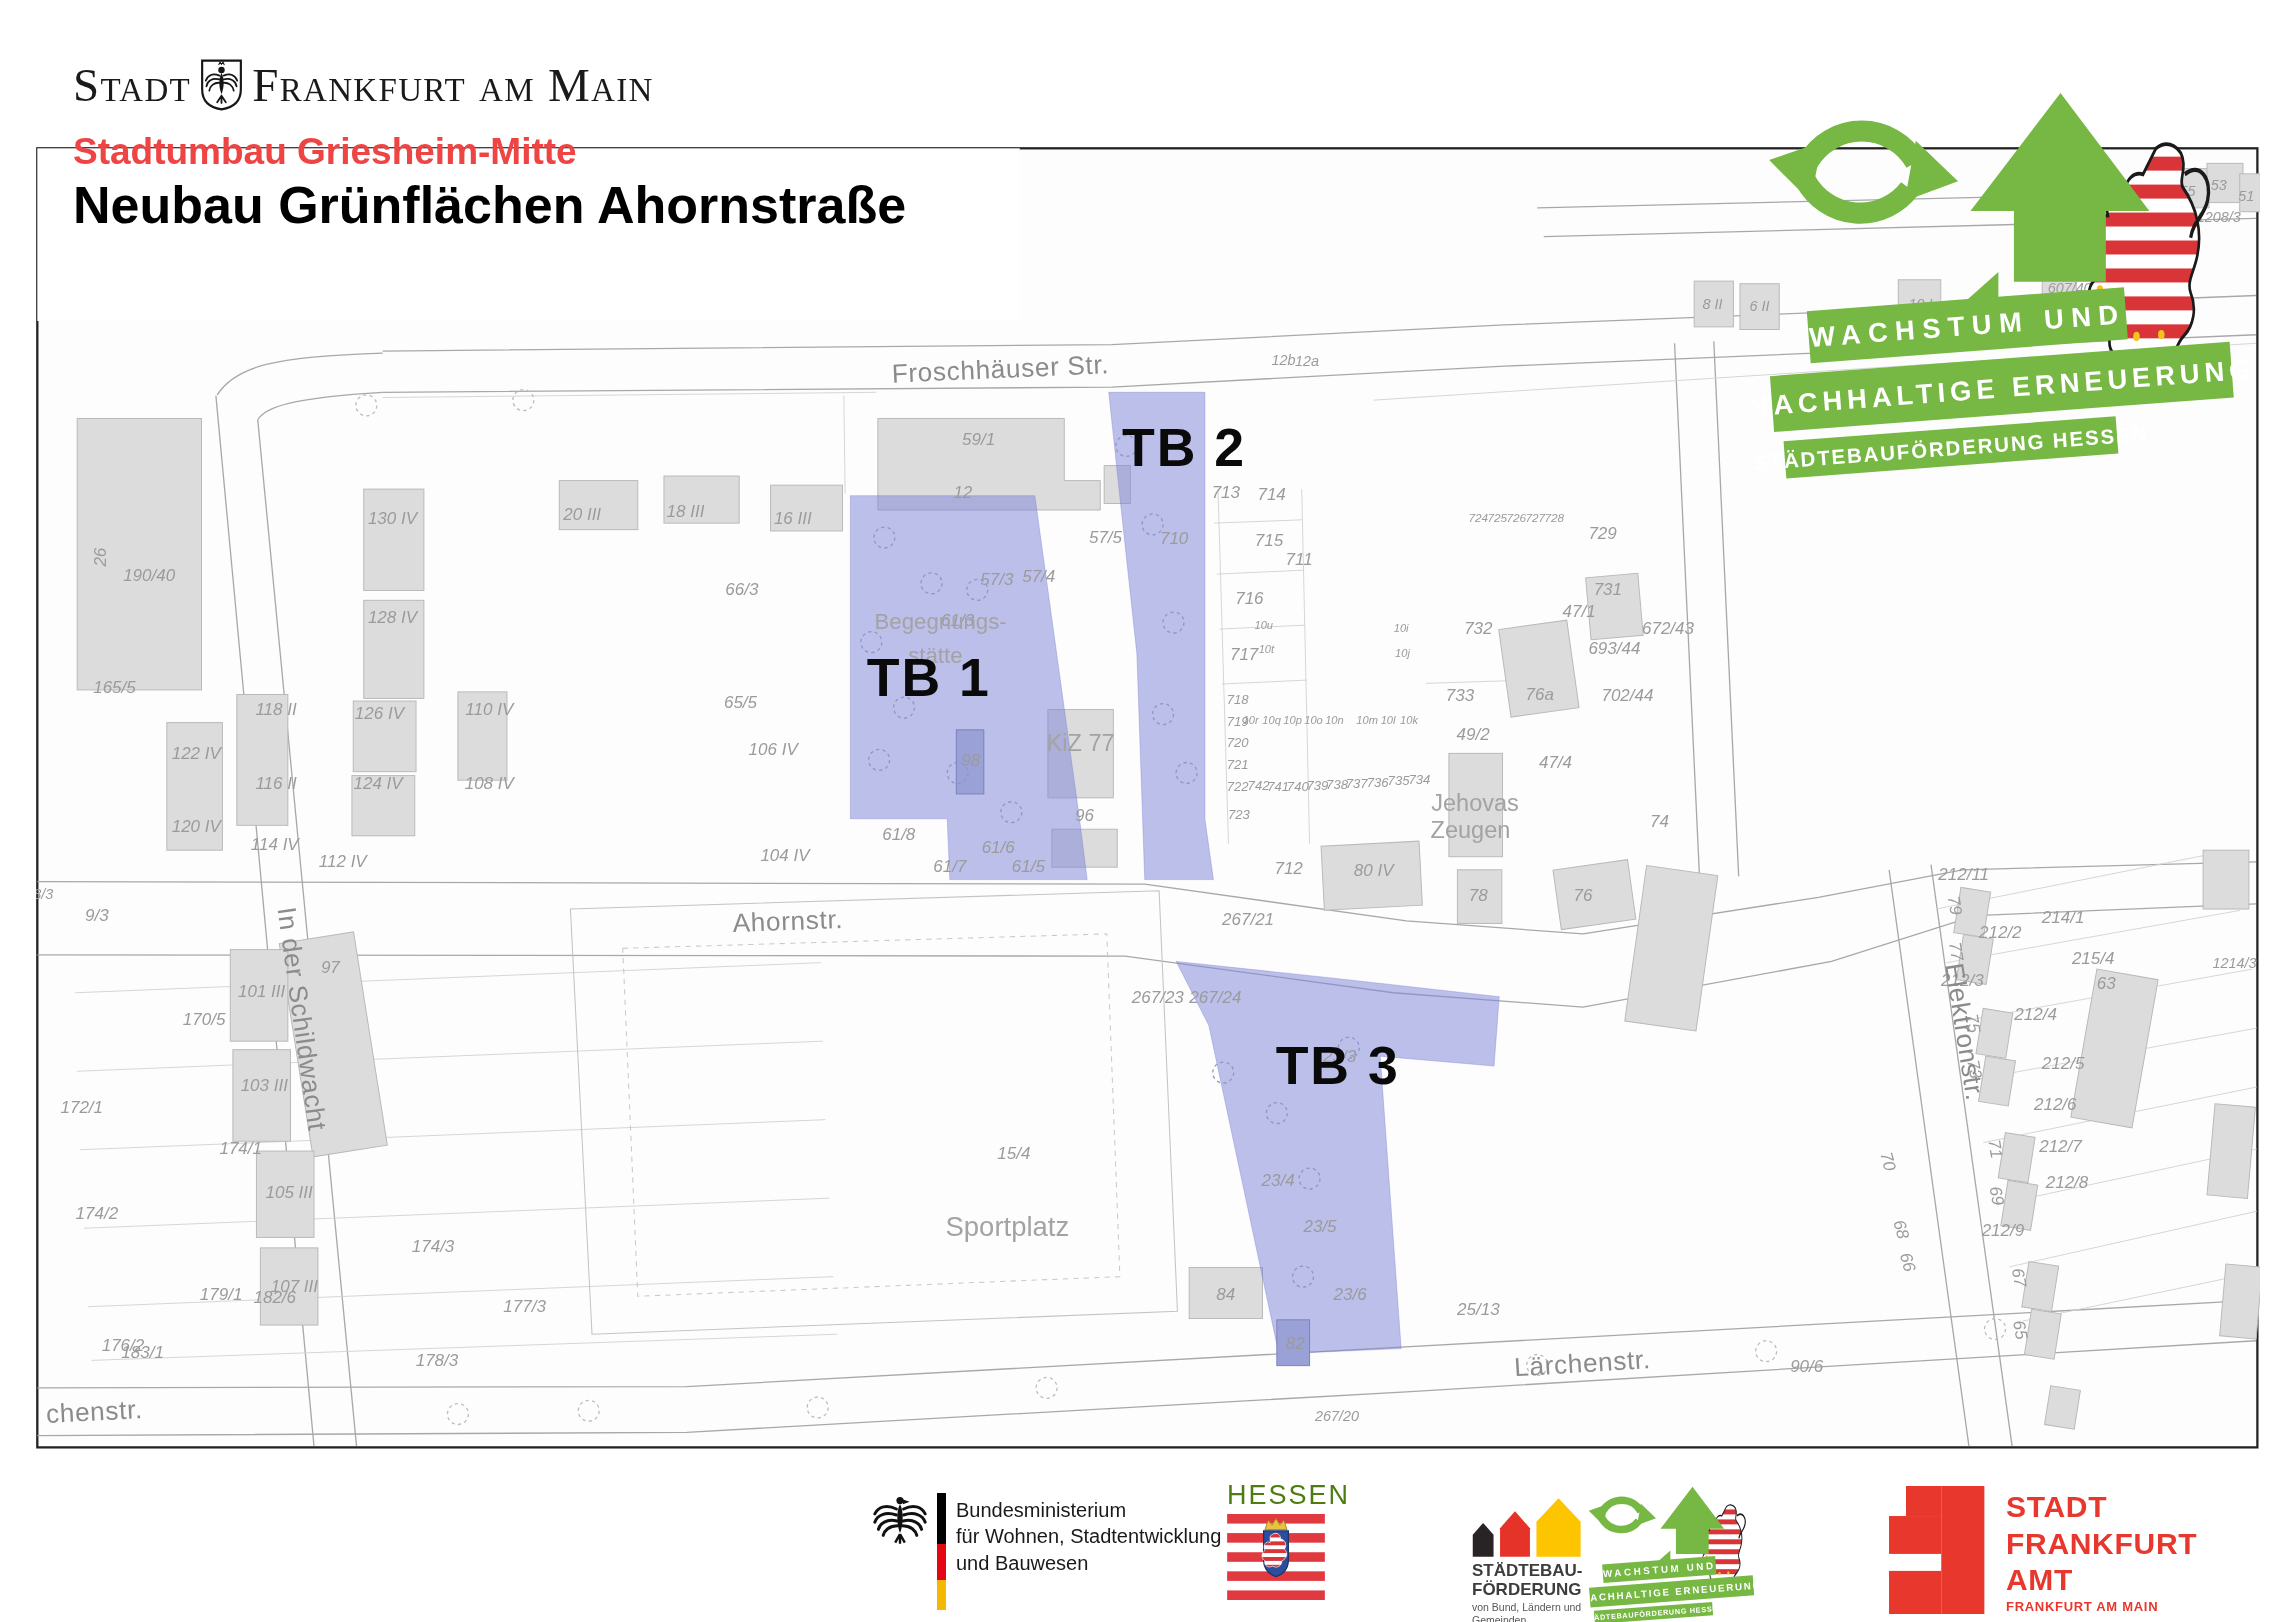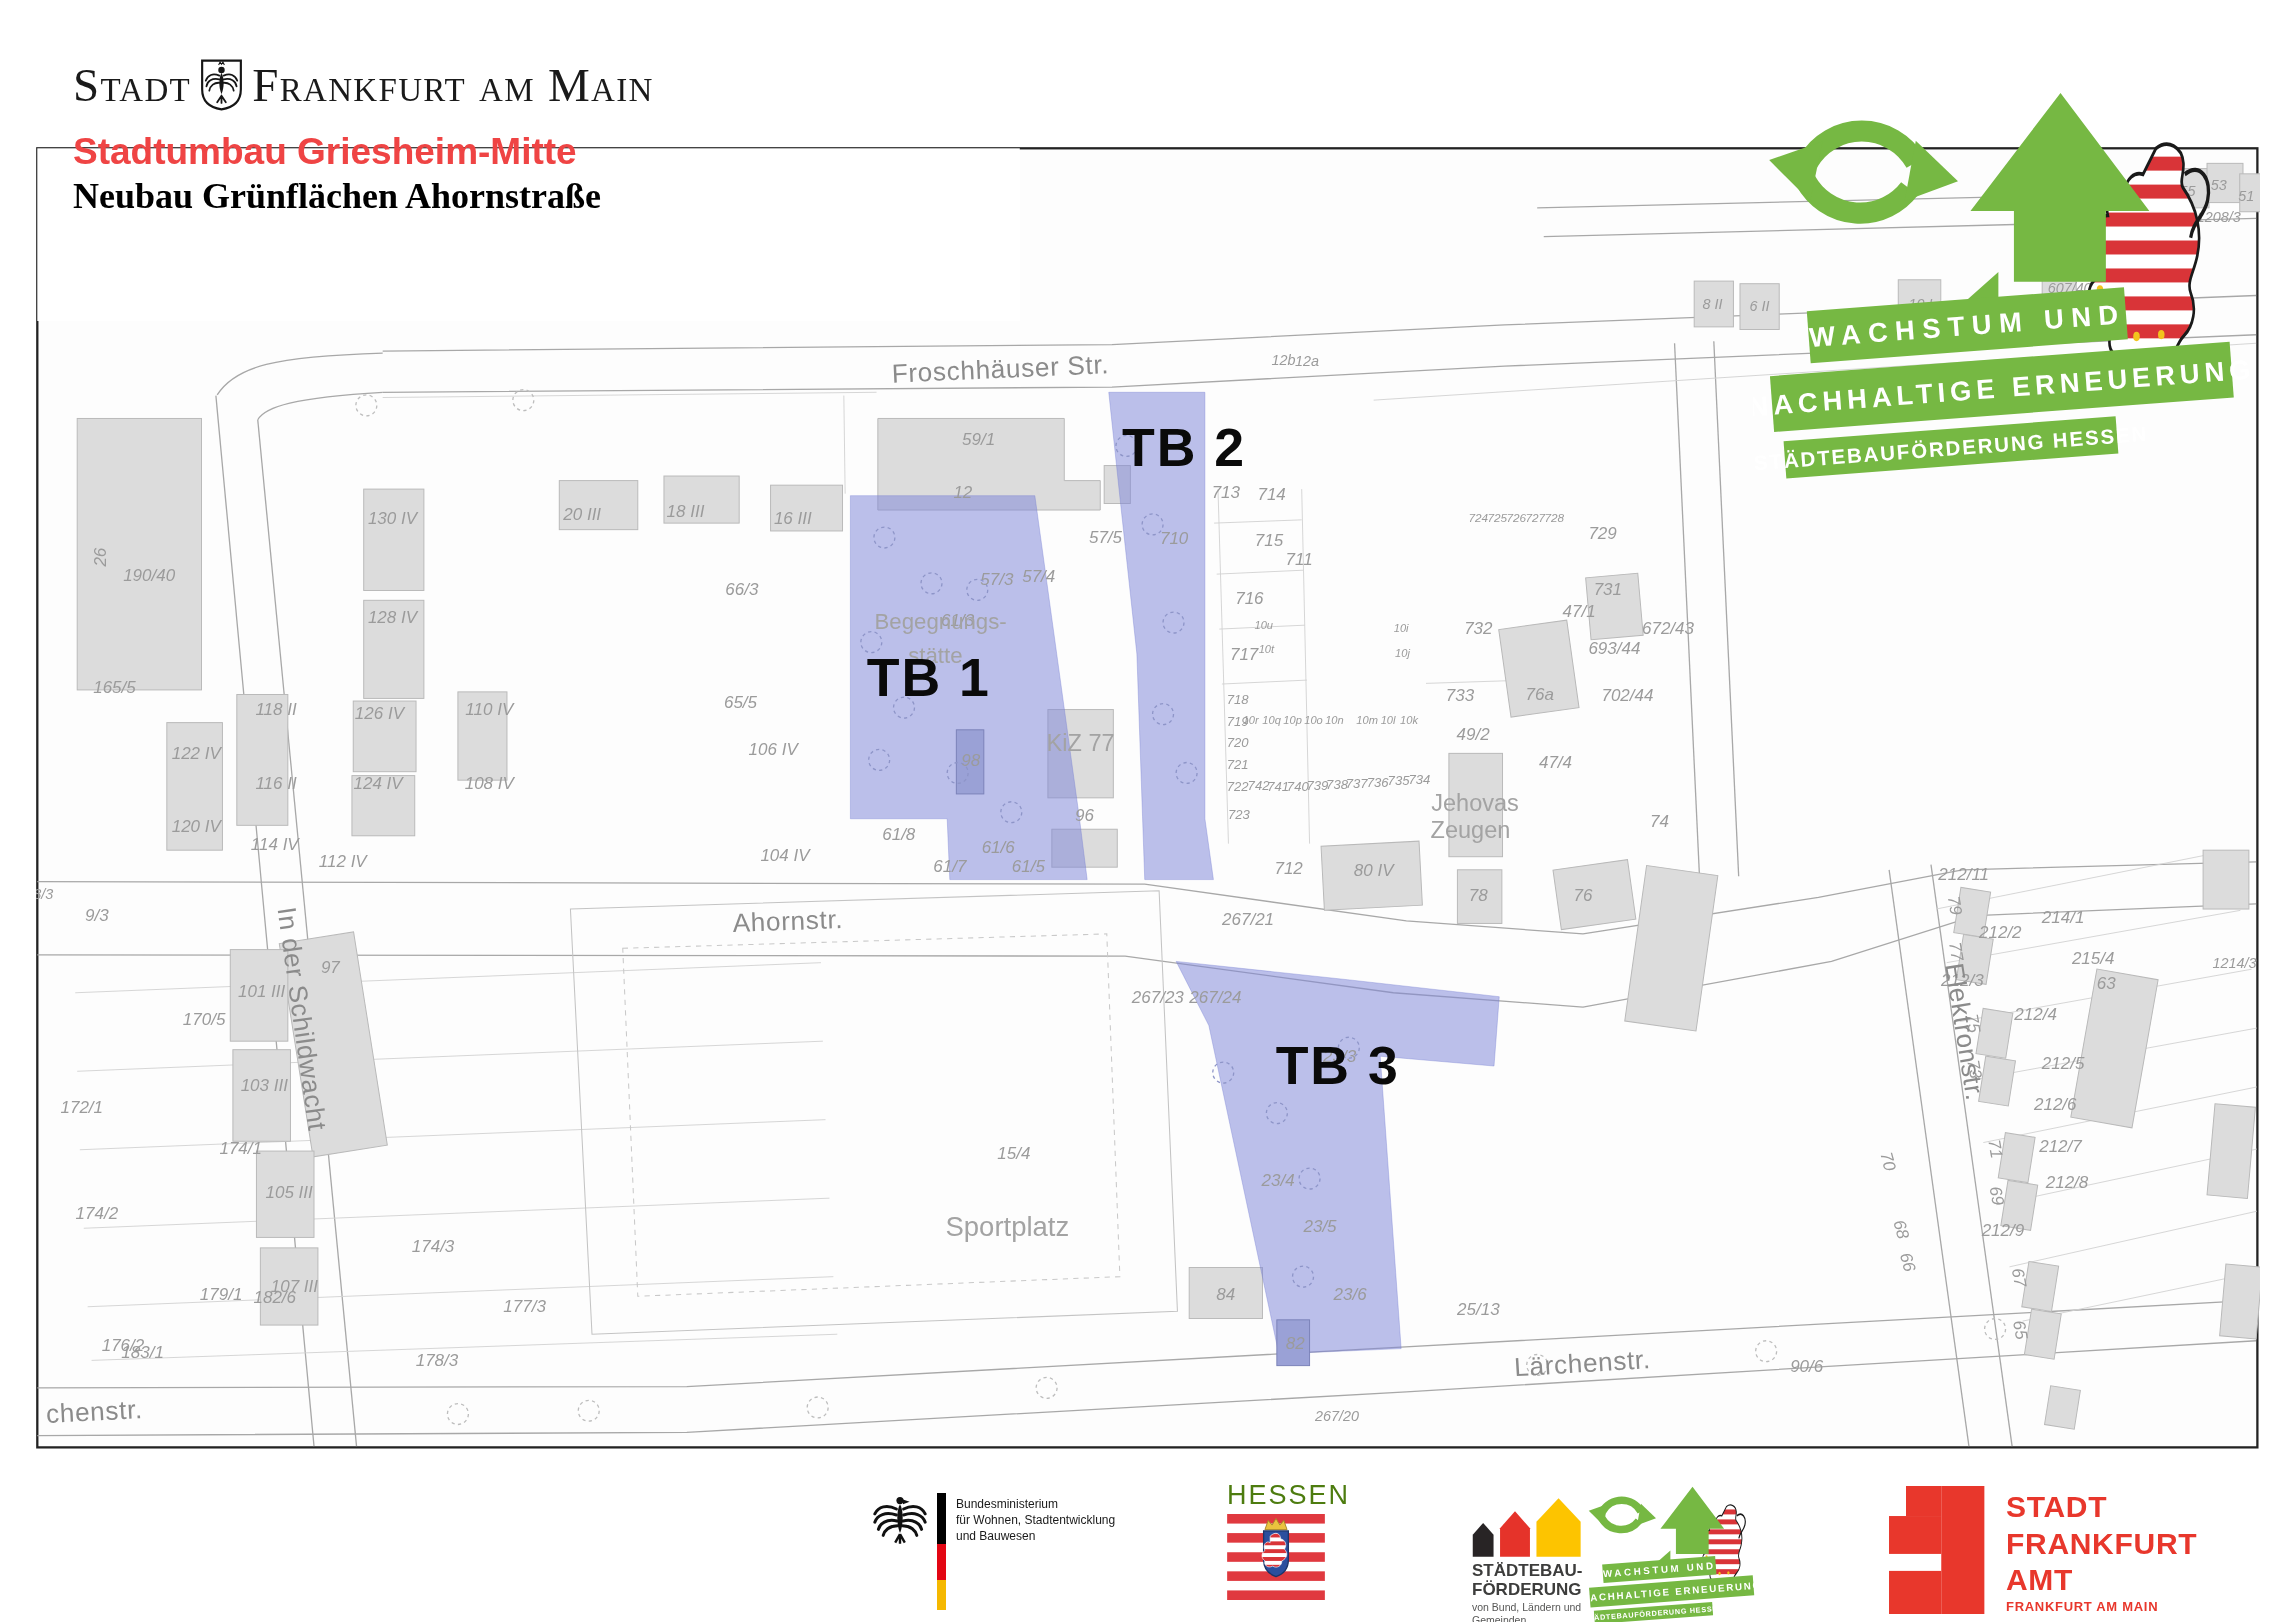--- a/index.html
+++ b/index.html
@@ -2,32 +2,32 @@
 <html style="font-size:10.5px"><head>
 <meta charset="utf-8">
 <style>
   html,body{margin:0;padding:0;background:#ffffff;}
   body{width:2295px;height:1622px;position:relative;font-family:"Liberation Sans",sans-serif;overflow:hidden;}
   .abs{position:absolute;}
   
   .citylogo{left:73px;top:58px;display:flex;align-items:center;gap:9.2px;color:#1a1a1a;}
   .citylogo .w{font-family:"Liberation Serif",serif;font-variant:small-caps;font-size:47px;font-weight:400;letter-spacing:1.3px;line-height:1;}
   .proj{left:73px;top:131px;font-size:37px;font-weight:bold;color:#ef4444;letter-spacing:0;}
-  .maintitle{left:73px;top:175px;font-size:36px;font-weight:bold;color:#000;font-family:Liberation Serif, serif;}
+  .maintitle{left:73px;top:175px;font-size:52px;font-weight:bold;color:#000;}
   .subtl{left:73px;top:256px;font-size:26px;font-weight:bold;color:#000;line-height:1.17;}
   
   #mapwrap{left:36px;top:147px;width:2224px;height:1303px;}
   svg text{font-family:"Liberation Sans",sans-serif;}
   .pnum{fill:#9b9b9b;font-style:italic;text-anchor:middle;}
   .street{fill:#8b8b8b;text-anchor:middle;letter-spacing:1px;}
   .place{fill:#a3a3a3;text-anchor:middle;}
   .tb{font-weight:bold;font-size:82px;fill:#0a0a0a;text-anchor:middle;letter-spacing:3px;}
   .bannertext{fill:#ffffff;font-weight:bold;text-anchor:middle;}
   
-  .bmtext{left:956px;top:1497px;font-size:12px;color:#1a1a1a;line-height:1.32;}
+  .bmtext{left:956px;top:1497px;font-size:20px;color:#1a1a1a;line-height:1.32;}
   .hessenword{left:1227px;top:1480px;font-size:27px;letter-spacing:2px;color:#4d7c0f;font-weight:400;}
   .sbft{left:1472px;top:1561px;font-size:17px;font-weight:bold;color:#3d3d3c;line-height:1.12;}
   .sbfs{left:1472px;top:1601px;font-size:10.5px;color:#575756;line-height:1.25;}
   .spat{left:2006px;top:1489px;font-size:30px;font-weight:bold;color:#e8372c;line-height:1.22;letter-spacing:0.7px;}
   .spasub{left:2006px;top:1599px;font-size:13px;font-weight:bold;color:#e8372c;letter-spacing:0.7px;}
 </style>
 </head>
 <body>
 
 <svg width="0" height="0" style="position:absolute">

